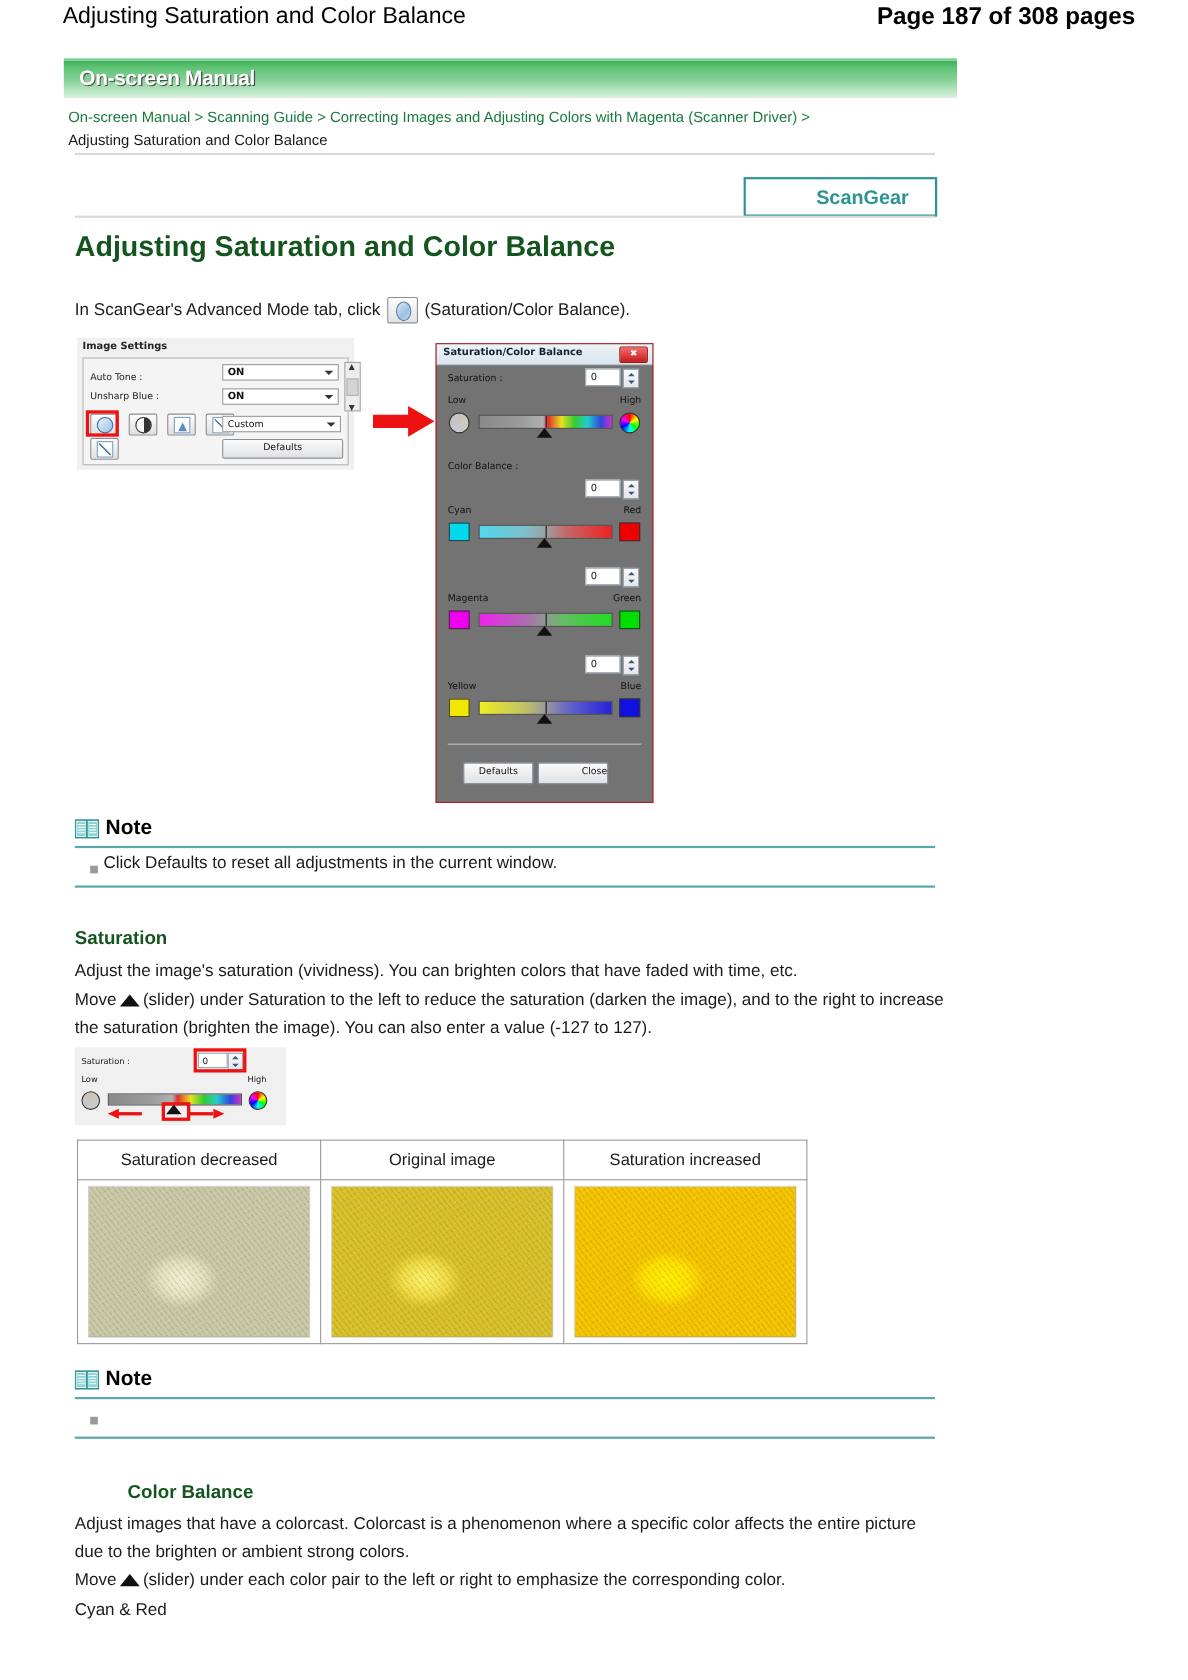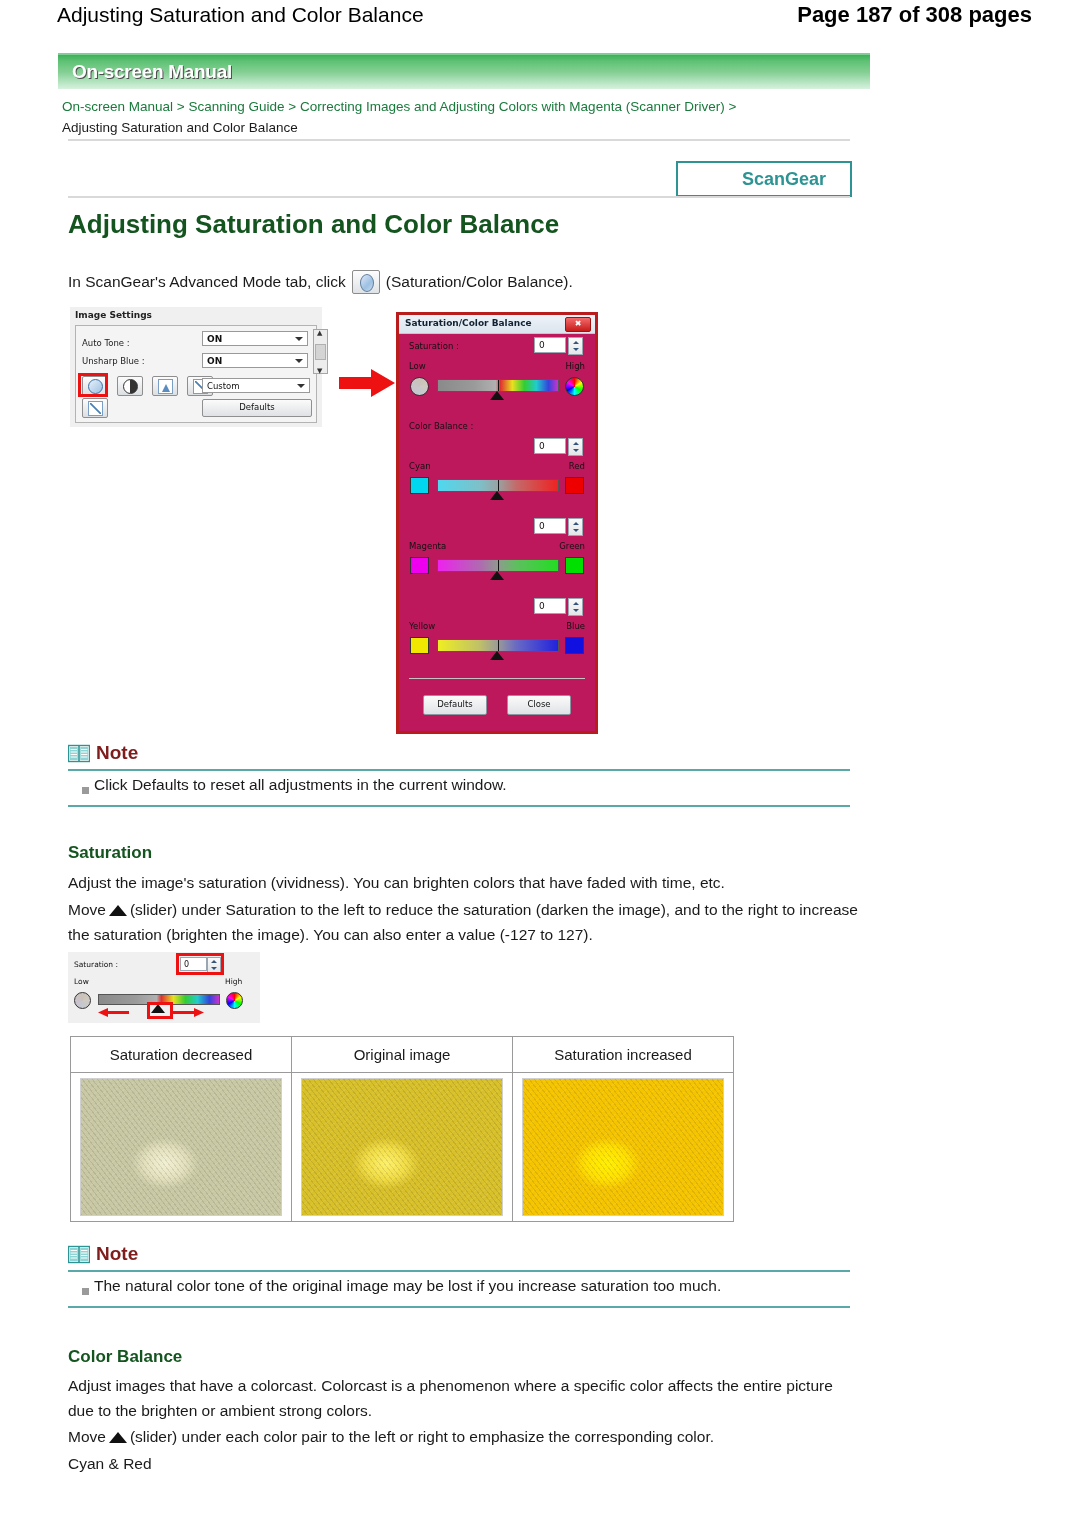--- a/index.html
+++ b/index.html
@@ -175,22 +175,22 @@
   }
 
   
   .red-arrow {
     position: absolute; left: 339px; top: 368px; width: 58px; height: 30px;
   }
 
   
   .scb-dialog {
     position: absolute; left: 396px; top: 312px; width: 196px; height: 416px;
-    border: 3px solid #b91c1c;
-    background: #be185d;
+    border: 1px solid #b91c1c;
+    background: #737373;
     font-family: "DejaVu Sans", sans-serif;
   }
   .scb-title {
     position: absolute; left: 0; top: 0; width: 100%; height: 18px;
     background: linear-gradient(to bottom,#eef3f8,#dbe5ee);
     border-bottom: 1px solid #b9c9d6;
   }
   .scb-title .t { position: absolute; left: 6px; top: 3px; font-size: 9px; font-weight: bold; color: #123; }
   .scb-close {
     position: absolute; right: 4px; top: 2px; width: 24px; height: 13px;
@@ -245,21 +245,21 @@
     font-size: 8.5px; color: #111; text-align: center; line-height: 17px;
   }
 
   
   .note-block { position: absolute; left: 68px; width: 782px; }
   .note-icon {
     position: absolute; left: 0; top: 2px; width: 22px; height: 19px;
   }
   .note-label {
     position: absolute; left: 28px; top: 0;
-    font-size: 19px; font-weight: bold; color: #7f1d1d;
+    font-size: 19px; font-weight: bold; color: #000000;
   }
   .note-rule-top, .note-rule-bot {
     position: absolute; left: 0; width: 782px; height: 2px; background: #5aa8a8;
   }
   .note-item {
     position: absolute; left: 26px; font-size: 15.5px; color: #1a1a1a;
     white-space: nowrap;
   }
   .note-bullet {
     position: absolute; left: 14px; width: 7px; height: 7px; background: #9a9a9a;
@@ -495,21 +495,21 @@
     <div class="scb-lbl" style="right:10px; top:288px;">Blue</div>
     <div class="scb-swatch sw-yel" style="left:11px; top:304px;"></div>
     <div class="scb-bar bar-yel" style="left:38px; top:306px; width:120px;">
         <span class="notch"></span>
       </div>
     <div class="scb-swatch sw-blue" style="right:11px; top:304px;"></div>
     <div class="scb-thumb" style="left:91px; top:318px;"></div>
 
     <div class="scb-sep" style="top:345px;"></div>
     <div class="scb-btn" style="left:24px; top:362px;">Defaults</div>
-    <div class="scb-btn" style="right:24px; top:362px;">Close</div>
+    <div class="scb-btn" style="right:40px; top:362px;text-align:right;">Close</div>
   </div>
 </div>
 
 <div class="note-block" style="top:742px; height:60px;">
   <span class="note-icon">
     <svg width="22" height="19" viewBox="0 0 22 19">
       <rect x="0.5" y="1.5" width="21" height="16" fill="#ffffff" stroke="#2e9393" stroke-width="1.4"></rect>
       <rect x="1.8" y="3" width="8" height="13" fill="#8fd4d4"></rect>
       <rect x="12.2" y="3" width="8" height="13" fill="#8fd4d4"></rect>
       <rect x="10.2" y="1.5" width="1.6" height="16" fill="#2e9393"></rect>
@@ -605,22 +605,21 @@
         <line x1="13" y1="5.5" x2="19.4" y2="5.5"></line>
           <line x1="13" y1="8" x2="19.4" y2="8"></line>
           <line x1="13" y1="10.5" x2="19.4" y2="10.5"></line>
           <line x1="13" y1="13" x2="19.4" y2="13"></line>
       </g>
     </svg>
   </span>
   <span class="note-label">Note</span>
   <div class="note-rule-top" style="top:27px;"></div>
   <div class="note-bullet" style="top:45px;"></div>
-  <div class="note-item" style="top:34px;">The natural color tone of the original image may be lost if you increase saturation too much.</div>
   <div class="note-rule-bot" style="top:63px;"></div>
 </div>
 
-<div class="sec-head" style="top:1347px;">Color Balance</div>
+<div class="sec-head" style="top:1347px;margin-left:48px;">Color Balance</div>
 <div class="para" style="top:1373px;">Adjust images that have a colorcast. Colorcast is a phenomenon where a specific color affects the entire picture due to the brighten or ambient strong colors.</div>
 <div class="para" style="top:1424px;">
   <span>Move</span><span class="tri-inline"></span><span>(slider) under each color pair to the left or right to emphasize the corresponding color.</span>
 </div>
 <div class="para" style="top:1451px;">Cyan &amp; Red</div>
 
 </body></html>

